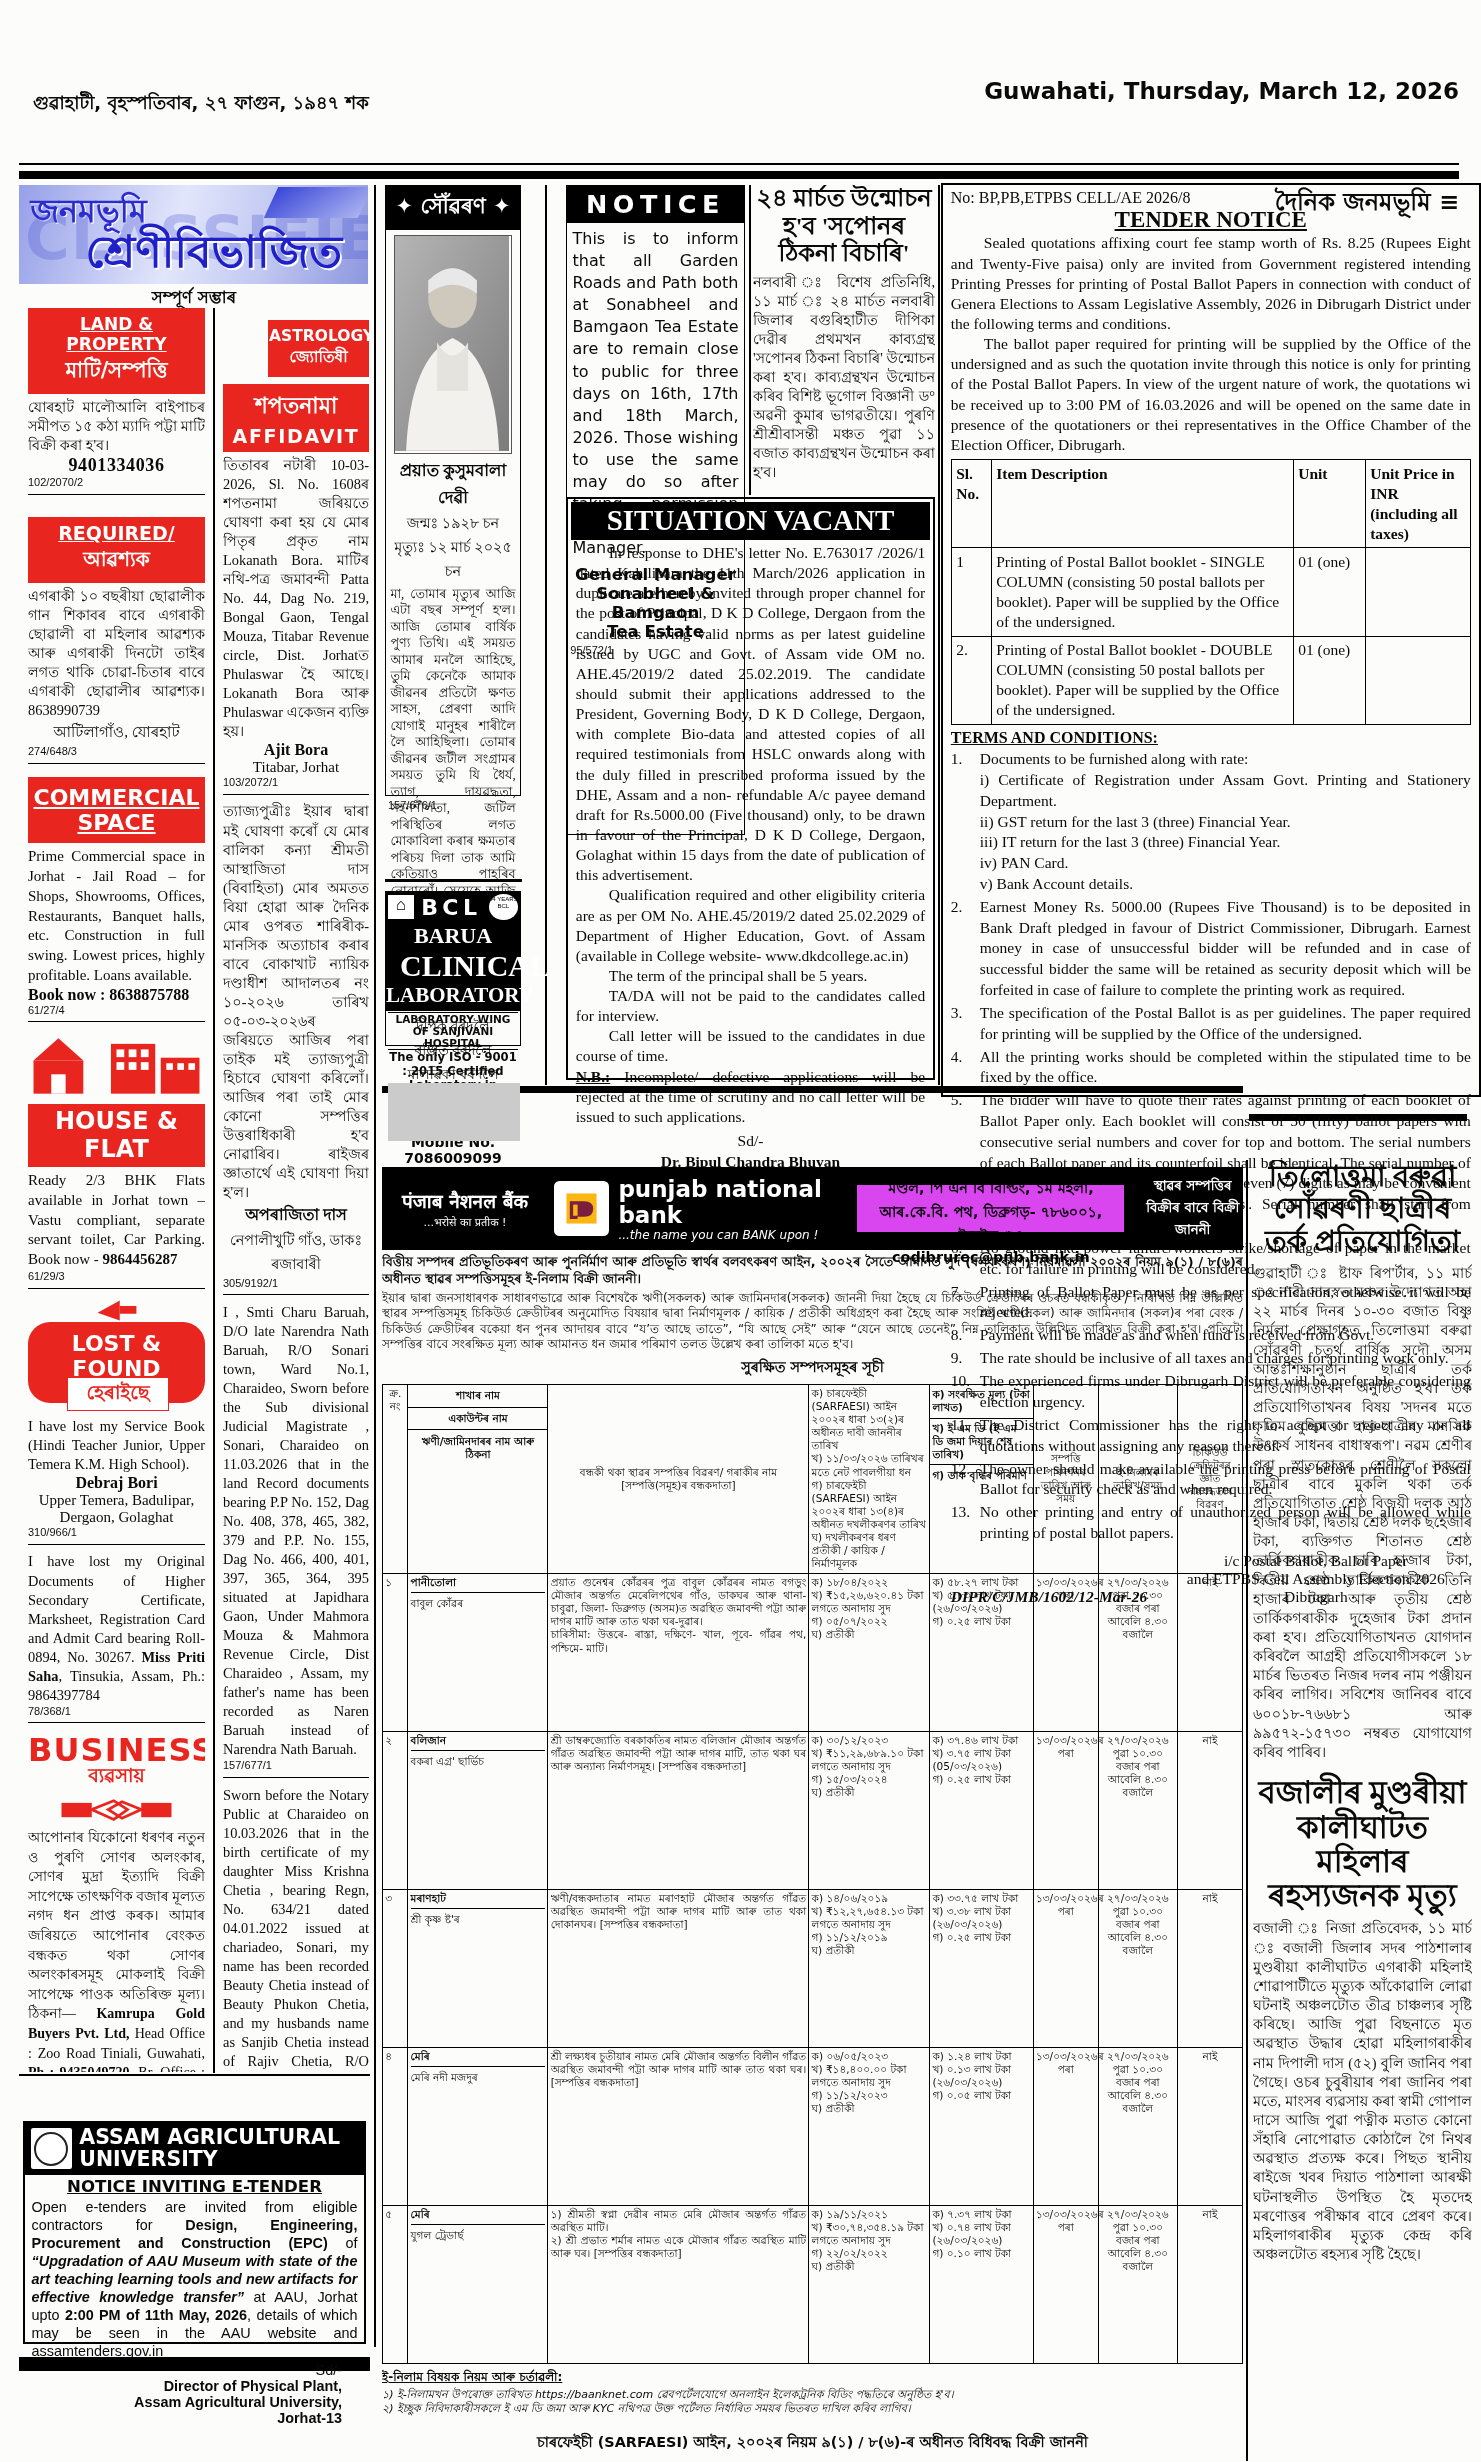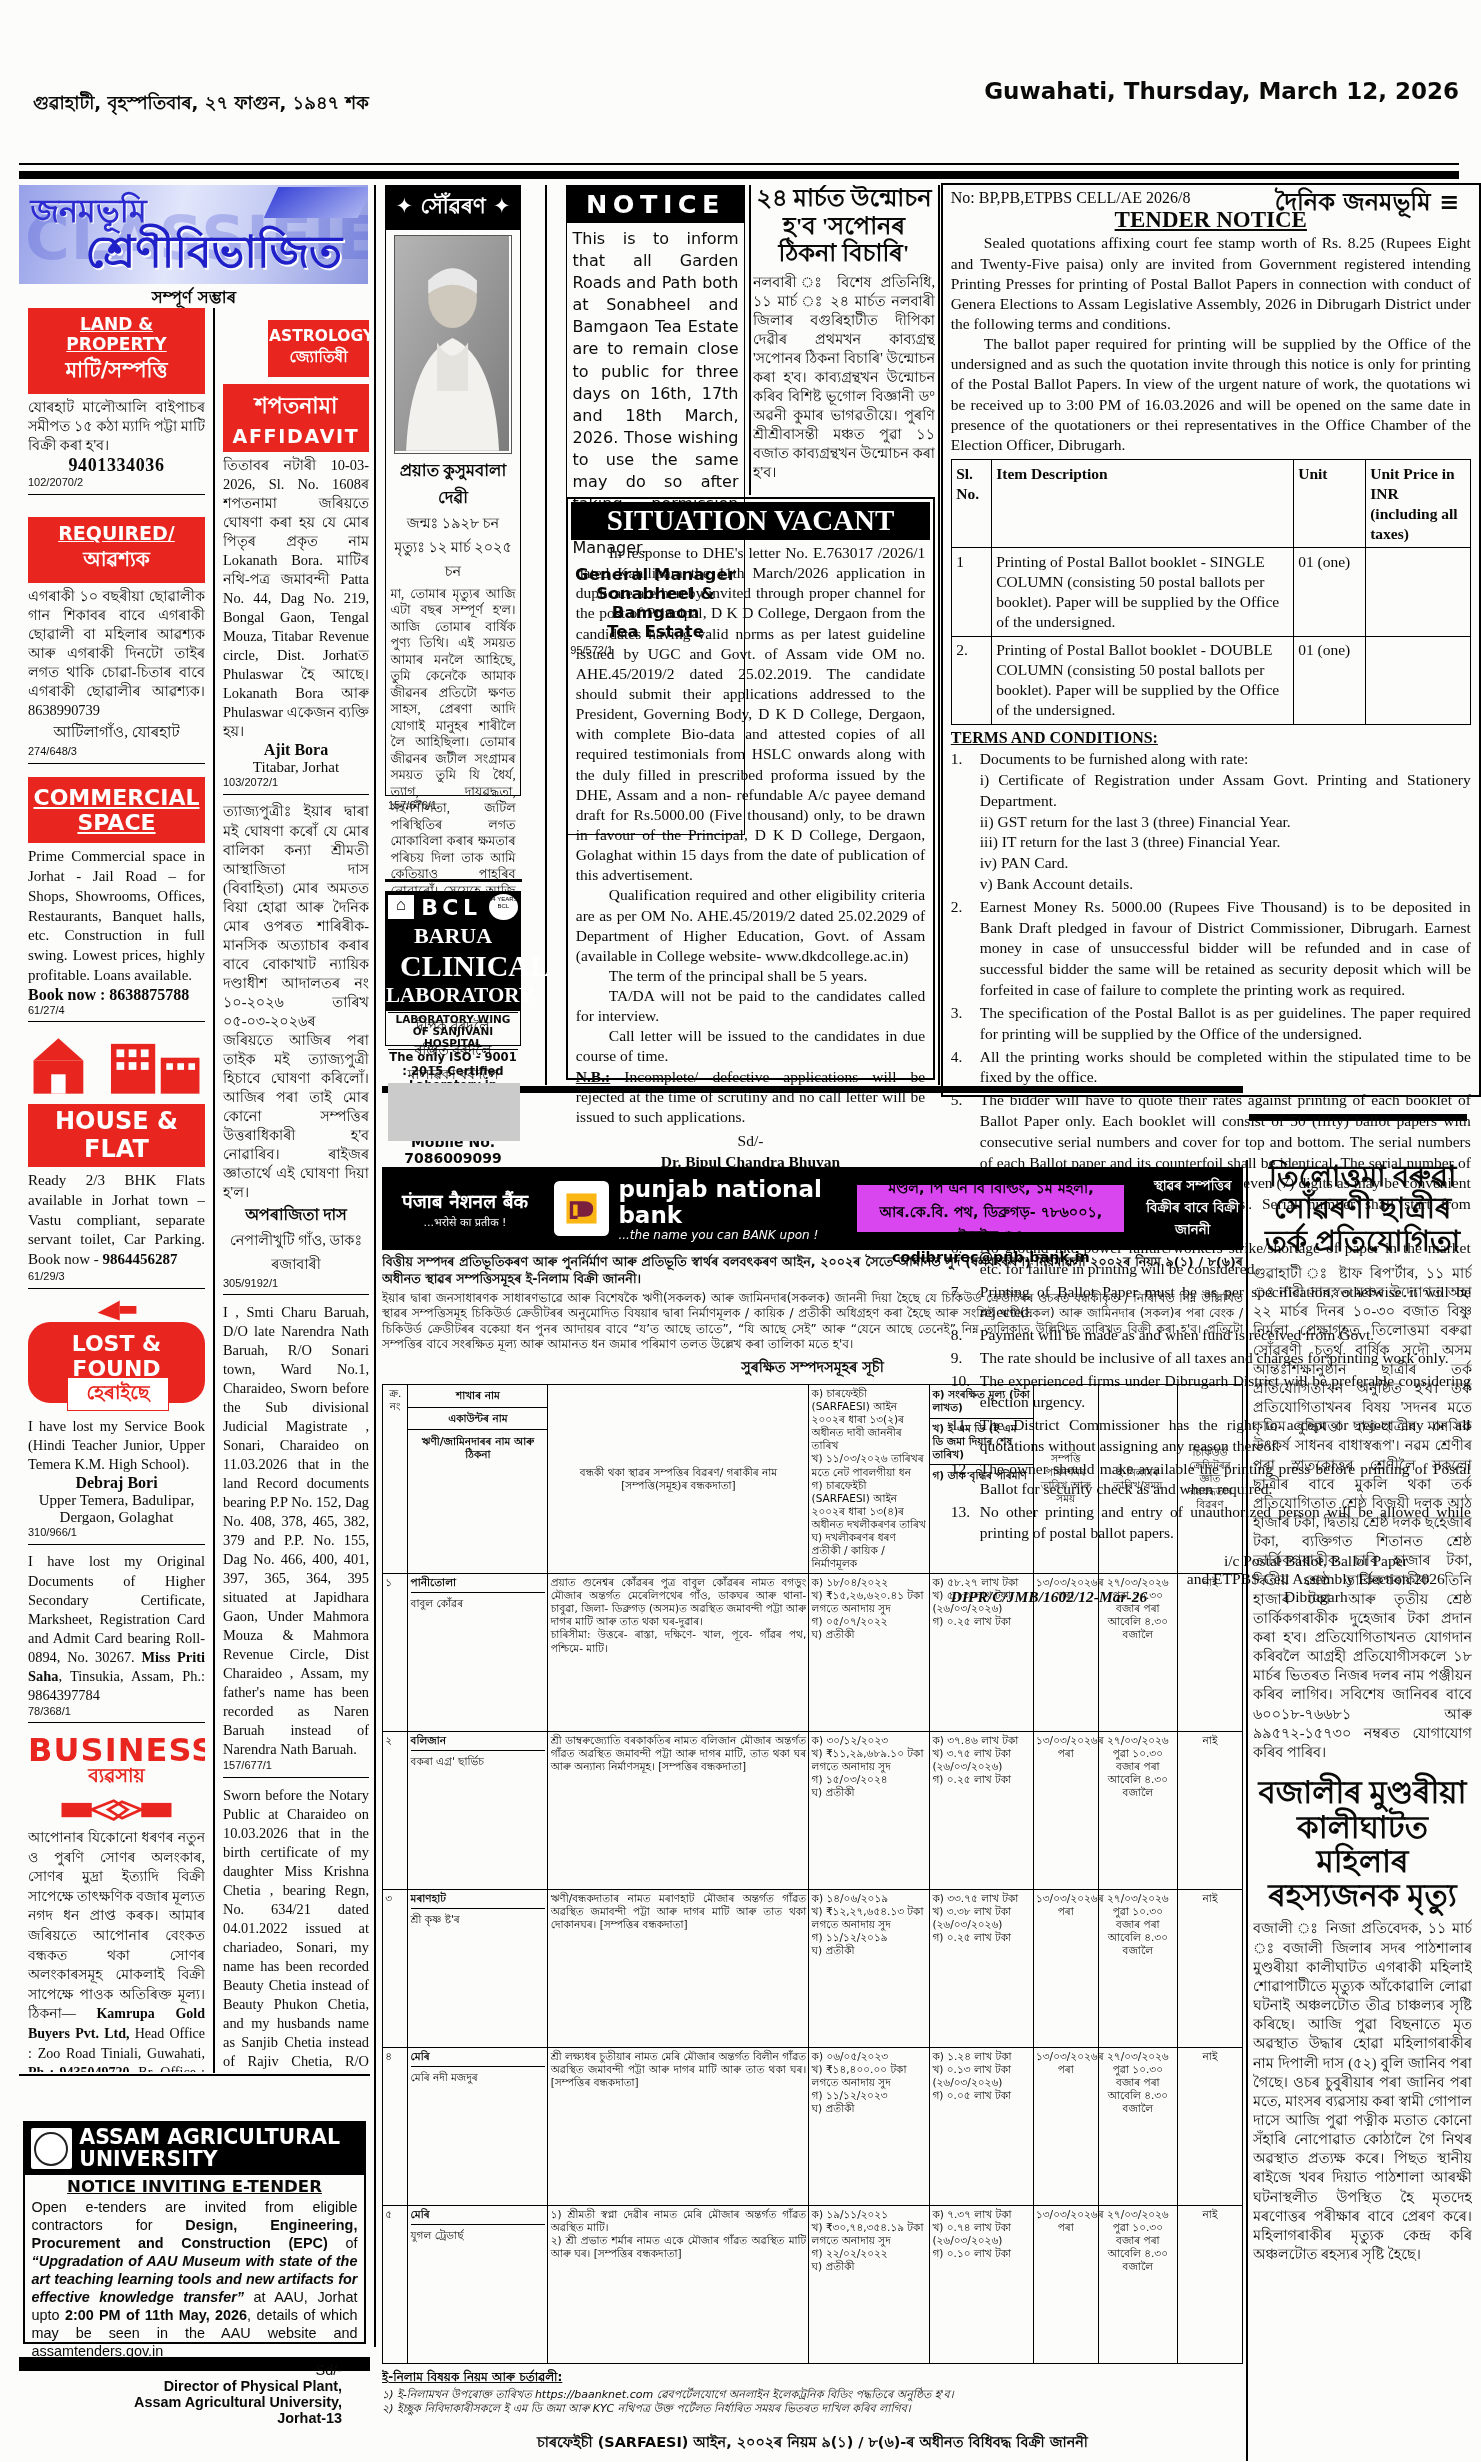--- a/index.html
+++ b/index.html
@@ -498,21 +498,21 @@
               <div class="b">বলিজান</div>
               <div style="border-top:1.1px solid #000;margin-top:3.3px;padding-top:3.3px;">বকৰা এগ্ৰ' ছাৰ্ভিচ</div>
             </td>
         <td class="preline jt">শ্ৰী ডাম্বৰুজ্যোতি বৰকাকতিৰ নামত বলিজান মৌজাৰ অন্তৰ্গত গাঁৱত অৱস্থিত জমাবন্দী পট্টা আৰু দাগৰ মাটি, তাত থকা ঘৰ আৰু অন্যান্য নিৰ্মাণসমূহ। [সম্পত্তিৰ বন্ধকদাতা]</td>
         <td class="preline">ক) ৩০/১২/২০২৩
 খ) ₹১১,২৯,৬৮৯.১০ টকা লগতে অনাদায় সুদ
 গ) ১৫/০৩/২০২৪
 ঘ) প্ৰতীকী</td>
         <td class="preline">ক) ৩৭.৪৬ লাখ টকা
 খ) ৩.৭৫ লাখ টকা
-(২৬/০৩/২০২৬)
+(05/০৩/২০২৬)
 গ) ০.২৫ লাখ টকা</td>
         <td class="ctr">১৩/০৩/২০২৬ৰ পৰা</td>
         <td class="ctr">২৭/০৩/২০২৬ পুৱা ১০.৩০ বজাৰ পৰা আবেলি ৪.৩০ বজালৈ</td>
         <td class="ctr">নাই</td>
       </tr>
       <tr style="height:158px;">
         <td>৩</td>
         <td>
               <div class="b">মৰাণহাট</div>
               <div style="border-top:1.1px solid #000;margin-top:3.3px;padding-top:3.3px;">শ্ৰী কৃষ্ণ ষ্ট'ৰ</div>

